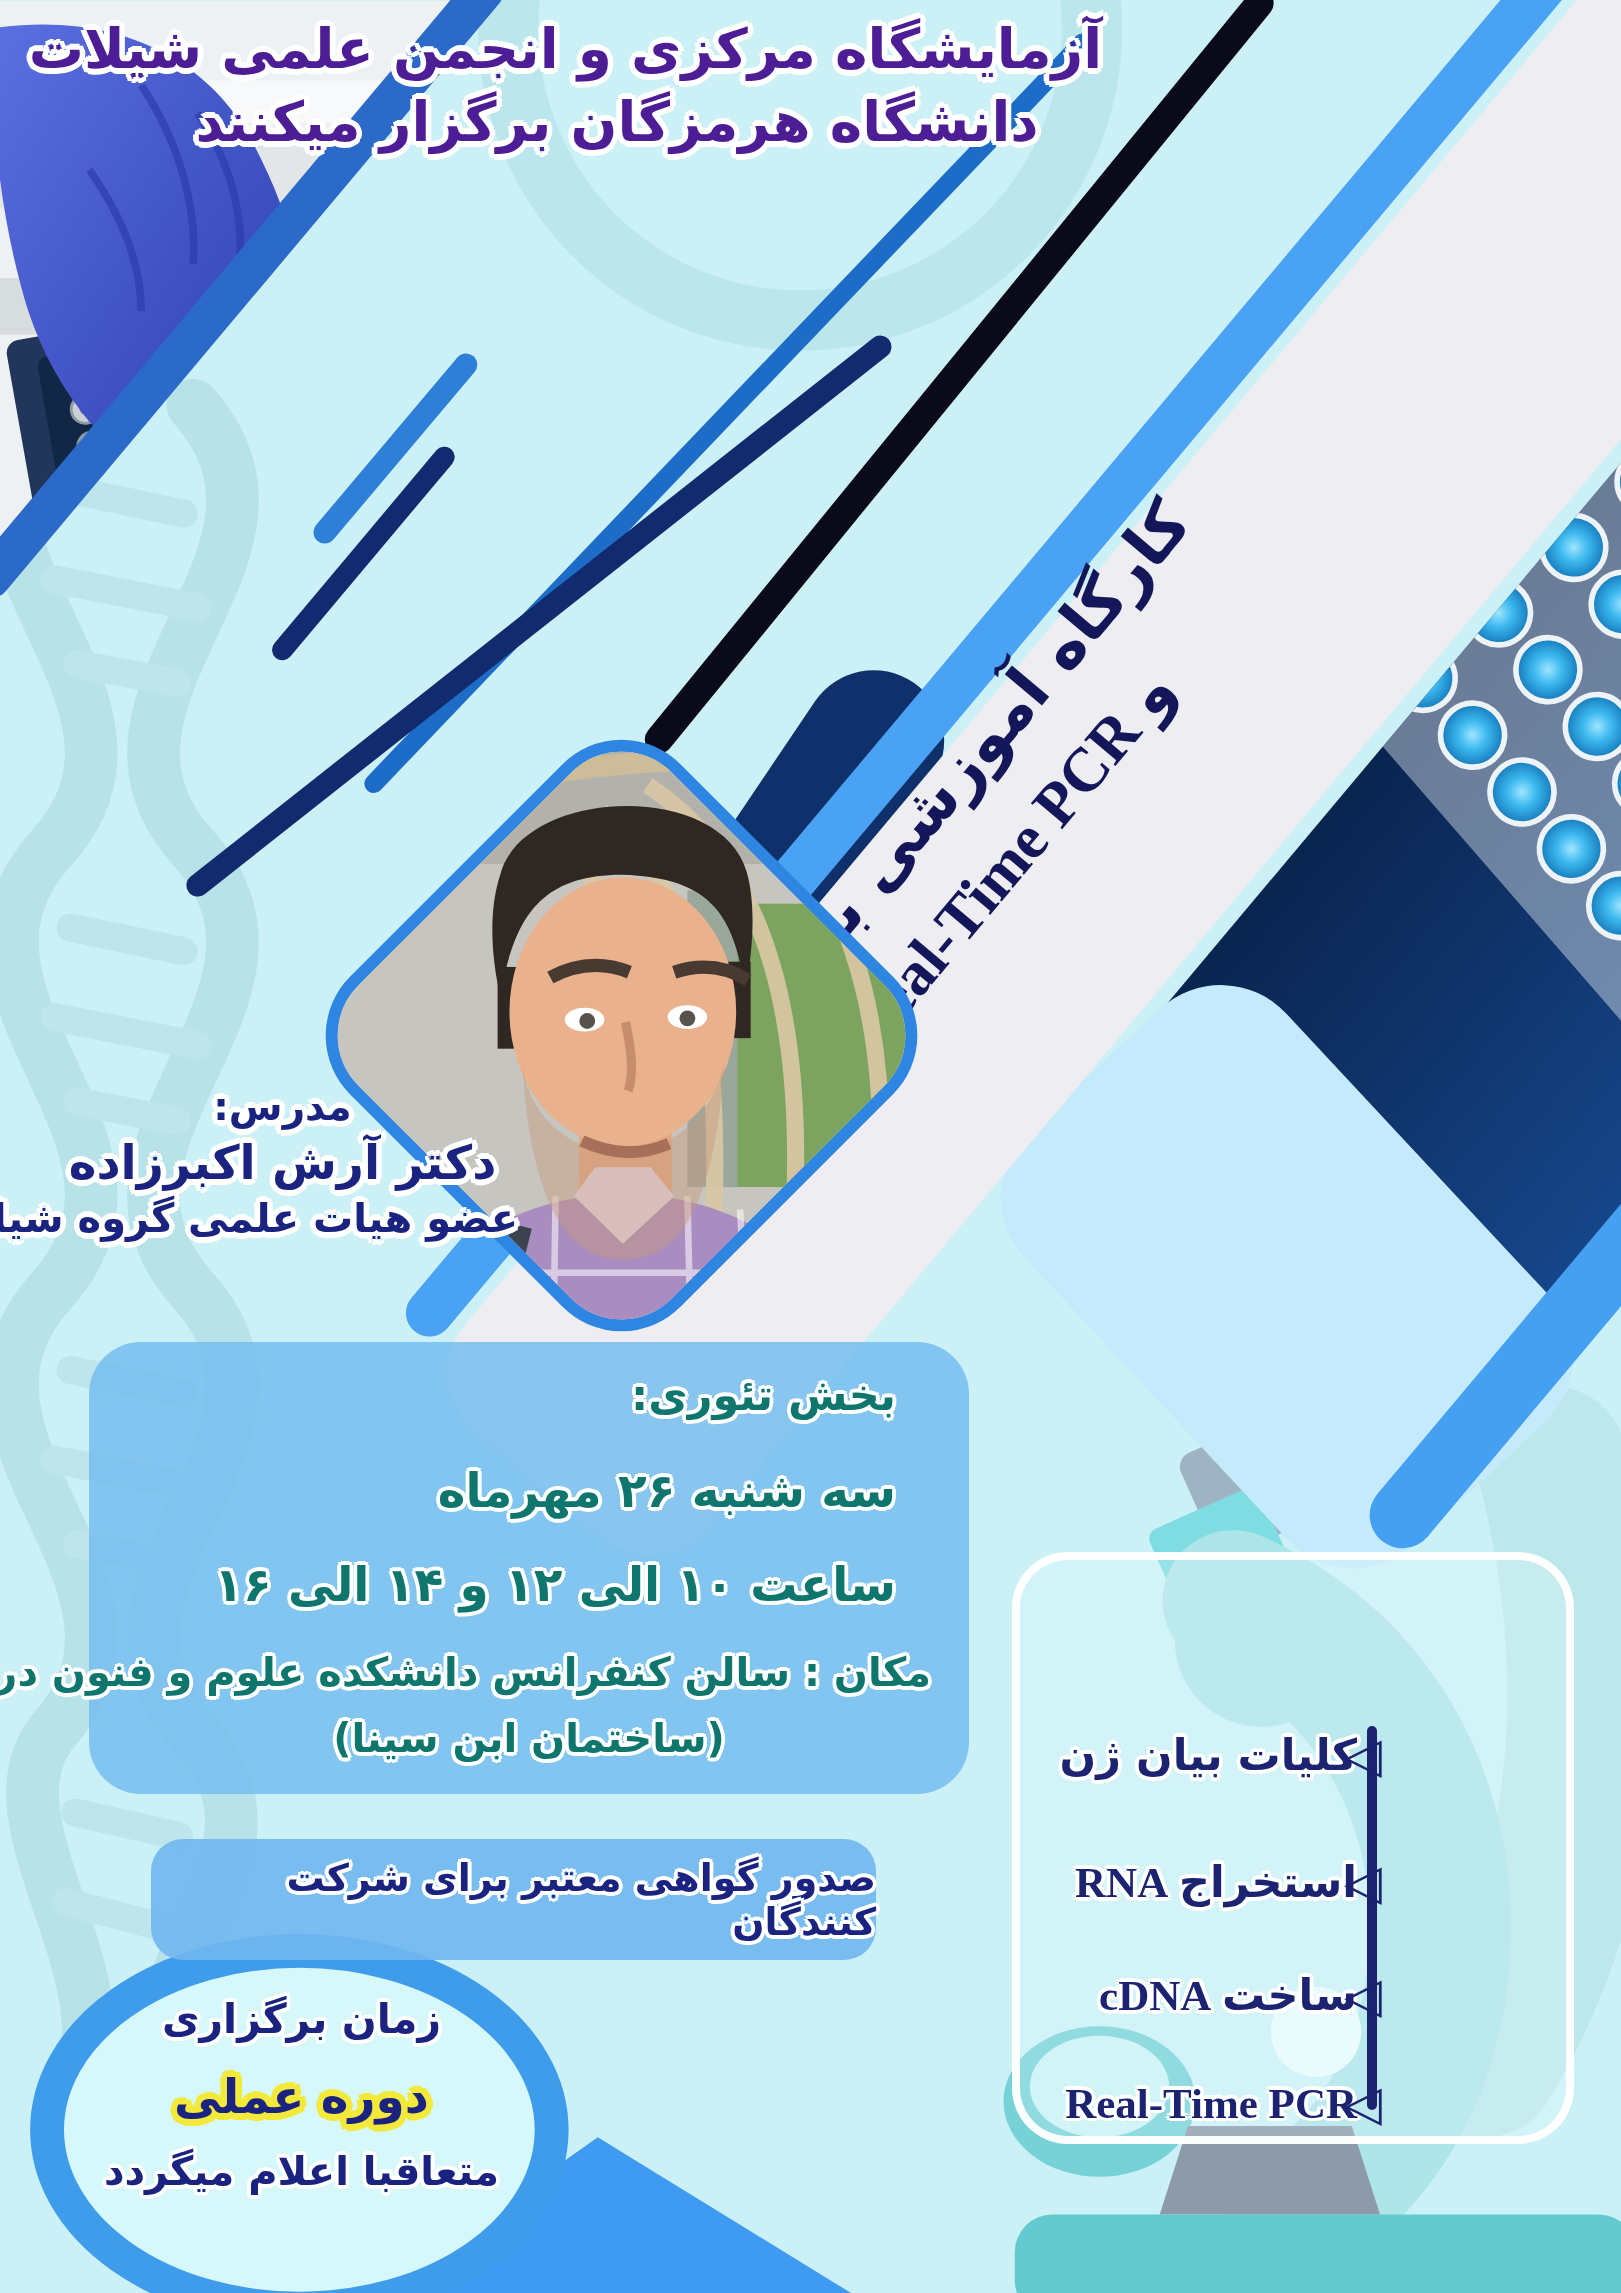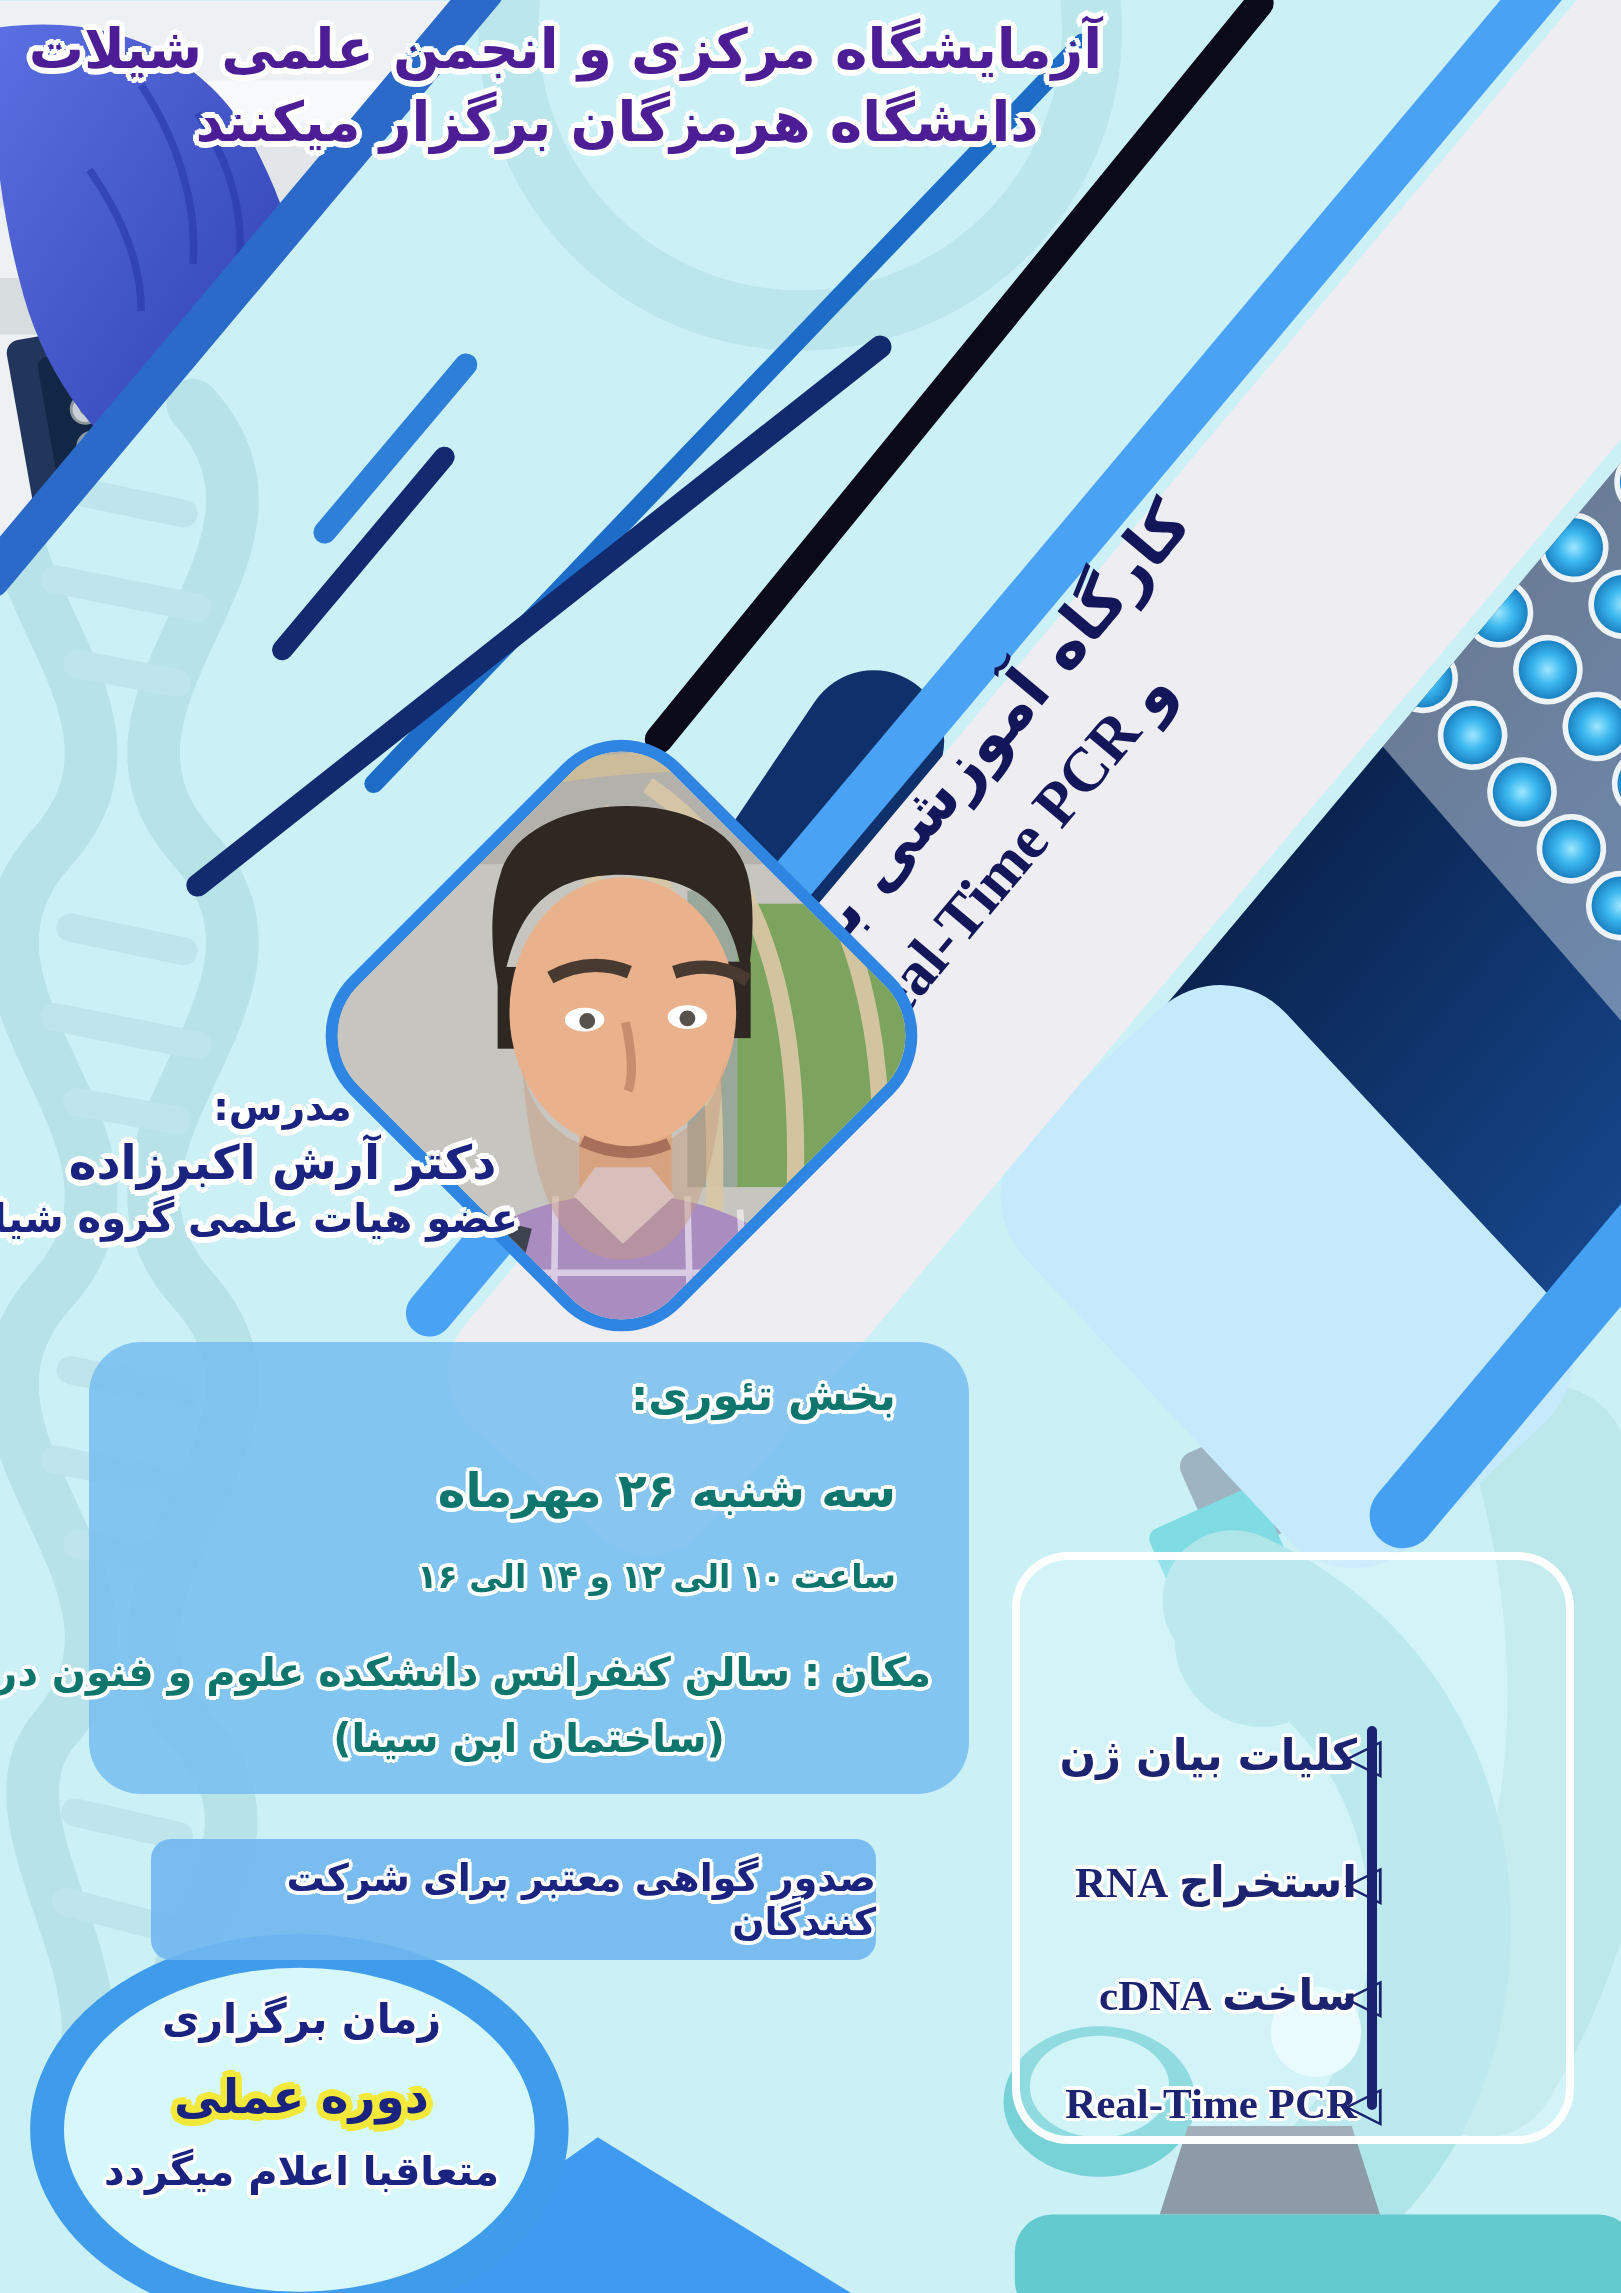--- a/index.html
+++ b/index.html
@@ -35,25 +35,25 @@
 
   #photo-frame{left:388px;top:802px;width:443px;height:443px;transform:rotate(45deg);
                border:12.2px solid #2f86e2;border-radius:83px;overflow:hidden;z-index:5;background:#c7c5bf;}
   #photo-frame svg{position:absolute;left:-108px;top:-108px;width:659px;height:659px;transform:rotate(-45deg);}
 
   #theory-panel{left:89px;top:1342px;width:880px;height:452px;border-radius:52px;
                 background:rgba(118,189,238,0.85);z-index:5;}
   .tline{position:absolute;right:73px;white-space:nowrap;font-weight:bold;color:#0f766e;}
   #theory-panel .t1{top:28px;font-size:43px;}
   #theory-panel .t2{top:121px;font-size:47px;margin-left:20px;}
-  #theory-panel .t3{top:215px;font-size:33px;}
+  #theory-panel .t3{top:215px;font-size:47px;}
   #theory-panel .t4{top:307px;right:38px;font-size:40px;}
   #theory-panel .t5{top:373px;right:0;width:100%;text-align:center;font-size:40px;}
 
-  #cert-band{left:151px;top:1839px;width:725px;height:121px;border-radius:20px;
+  #cert-band{left:151px;top:1839px;width:725px;height:121px;border-radius:32px;
              background:rgba(112,183,240,0.9);z-index:5;display:flex;align-items:center;justify-content:center;}
   #cert-band .c1{font-size:38px;font-weight:bold;color:#1b2380;}
 
   #topics-panel{left:1012px;top:1552px;width:546px;height:576px;border-radius:56px;
                 border:8.5px solid rgba(255,255,255,0.96);background:rgba(235,252,253,0.22);z-index:5;}
   #topics-panel .heading{position:absolute;top:41px;left:0;width:100%;text-align:center;
                 font-size:51px;font-weight:bold;color:#171d66;}
   #topics-panel .bracket-line{position:absolute;left:347px;top:166px;width:10.4px;height:384px;
                 background:#1b2370;border-radius:5.6px;}
   .topic-item{position:absolute;right:209px;transform:translateY(-50%);font-size:43px;

